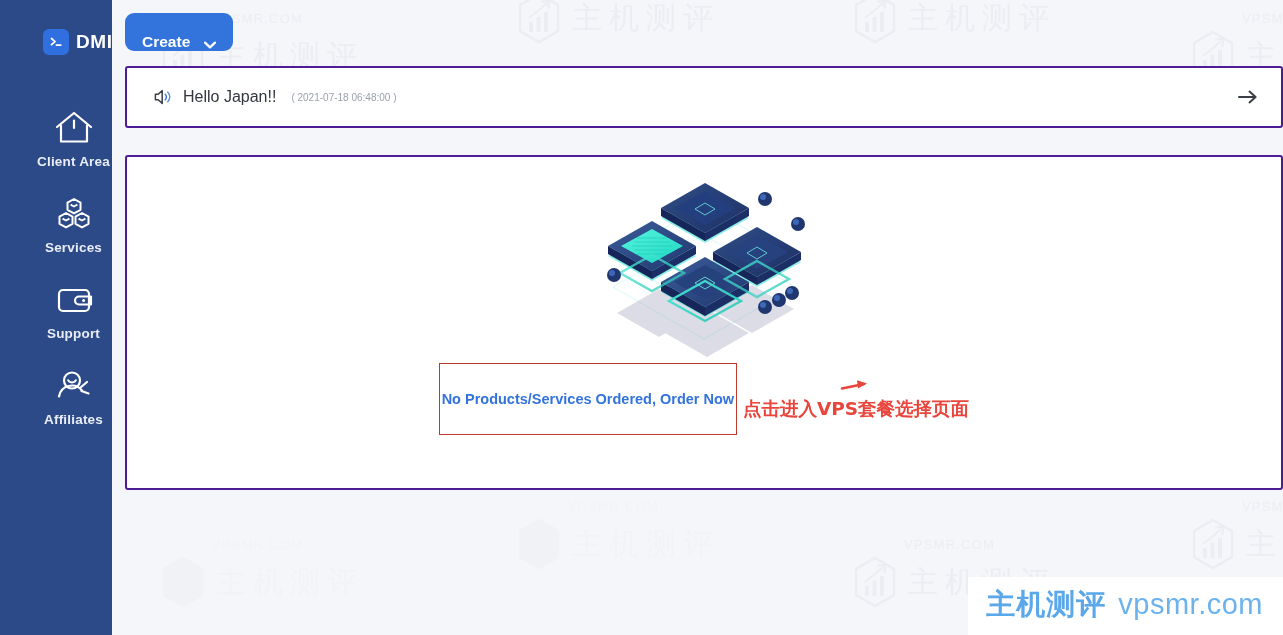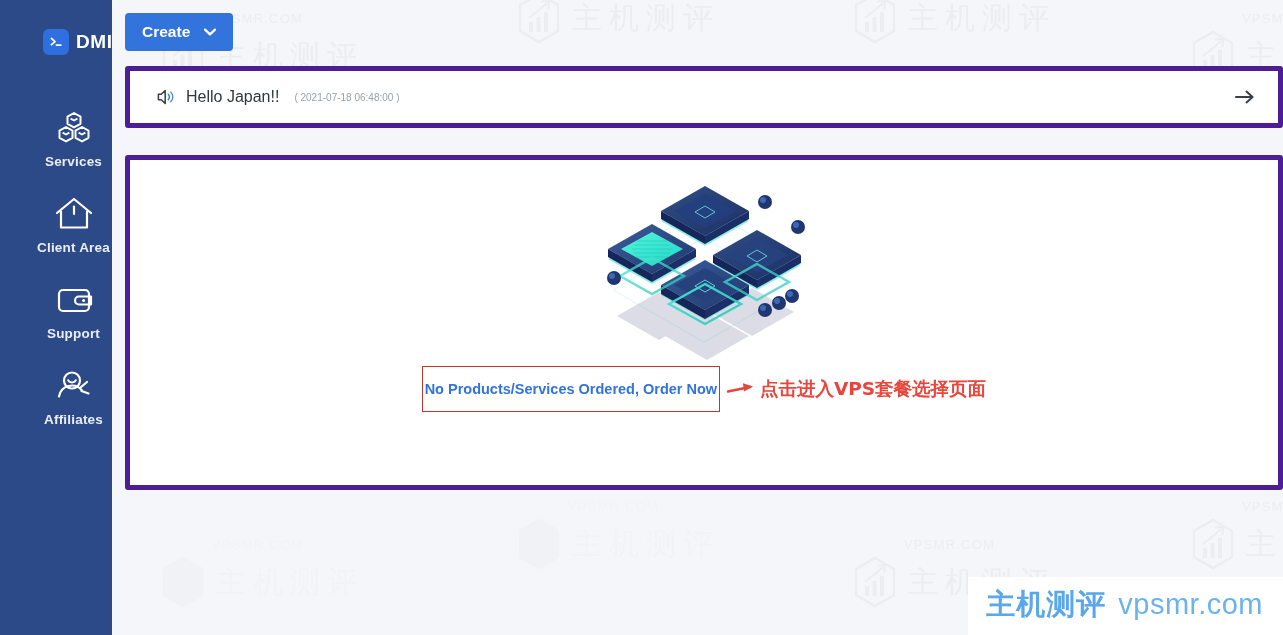--- a/index.html
+++ b/index.html
@@ -81,35 +81,35 @@
   
   .wm.on-card .wm-cn, .wm.on-card .wm-en { color: #f1f2f5; }
   .wm.on-card .wm-hex svg path,
   .wm.on-card .wm-hex svg rect { stroke: #f1f2f5 !important; fill: #f1f2f5 !important; }
 
   .toolbar {
     position: relative; z-index: 3;
     height: 66px; padding: 13px 0 0 13px;
   }
   .create-btn {
-    display: inline-flex; align-items: center; gap: 14px;
+    display: inline-flex; align-items: flex-end; gap: 14px;
     background: #3273dc; color: #fff;
-    border: none; border-radius: 4px;
+    border: none; border-radius: 9px;
     padding: 0 17px; height: 38px;
     font-size: 15.5px; font-weight: bold;
     font-family: "Liberation Sans", sans-serif;
     cursor: pointer;
   }
   .create-btn .caret { font-size: 12px; line-height: 1; }
 
   .content { position: relative; z-index: 3; padding: 0 0 0 13px; }
 
   .card {
     background: #ffffff;
-    border: 5px solid #4c1d95;
+    border: 2px solid #4c1d95;
     border-radius: 3px;
     position: relative;
     overflow: hidden;
   }
   .card-announce {
     height: 62px;
     display: flex; align-items: center;
     padding: 0 22px 0 26px;
     margin-bottom: 27px;
   }
@@ -126,33 +126,33 @@
   }
   .illus { margin-top: 12px; position: relative; z-index: 2; }
   .illus svg { display: block; }
 
   .order-row {
     position: relative; z-index: 4;
     display: flex; align-items: center;
     margin-top: -6px;
   }
   .order-box {
-    width: 298px; height: 46px;
+    width: 298px; height: 72px;
     border: 1.6px solid #c0392b;
     display: flex; align-items: center; justify-content: center;
     background: transparent;
     cursor: pointer;
   }
   .order-link {
     color: #3273dc; font-size: 14.5px; font-weight: bold;
     white-space: nowrap;
   }
   .annot {
     display: flex; align-items: center; gap: 2px;
-    margin-left: 6px; margin-top: -2px;
+    margin-left: 6px; margin-top: -2px; flex-direction: column;
   }
   .annot-arrow svg { display: block; }
   .annot-text {
     color: #e8453c; font-size: 18.5px; font-weight: bold;
     font-family: "DejaVu Sans", sans-serif;
     white-space: nowrap;
   }
 
   
   .brandmark {
@@ -182,46 +182,46 @@
       <span class="brand-logo">
         <svg width="17" height="17" viewBox="0 0 17 17">
           <path d="M3.5 4.5 L7 7.6 L3.5 10.7" fill="none" stroke="#ffffff" stroke-width="1.8" stroke-linecap="round" stroke-linejoin="round"></path>
           <rect x="7.6" y="10.2" width="6" height="1.7" rx="0.6" fill="#ffffff"></rect>
         </svg>
       </span>
       <span class="brand-name">DMIT</span>
     </div>
 
     <nav class="nav">
+
+      <div class="nav-item">
+        <span class="nav-icon">
+          <svg width="42" height="40" viewBox="0 0 42 40">
+            <path d="M4 19 L21 5 L38 19" fill="none" stroke="#ffffff" stroke-width="2.2" stroke-linecap="round" stroke-linejoin="round"></path>
+            <path d="M8 17.5 V33.5 H34 V17.5" fill="none" stroke="#ffffff" stroke-width="2.2" stroke-linecap="round" stroke-linejoin="round"></path>
+            <path d="M21 12.5 V20" fill="none" stroke="#ffffff" stroke-width="2.2" stroke-linecap="round"></path>
+          </svg>
+        </span>
+        <span class="nav-label">Client Area</span>
+      </div>
 
       <div class="nav-item">
         <span class="nav-icon">
           <svg width="42" height="40" viewBox="0 0 42 40">
             <g fill="none" stroke="#ffffff" stroke-width="2" stroke-linejoin="round">
               <path d="M21 5 L27.5 8.6 V15.8 L21 19.4 L14.5 15.8 V8.6 Z"></path>
               <path d="M13 19 L19.5 22.6 V29.8 L13 33.4 L6.5 29.8 V22.6 Z"></path>
               <path d="M29 19 L35.5 22.6 V29.8 L29 33.4 L22.5 29.8 V22.6 Z"></path>
               <path d="M17.6 10.6 L21 12.5 L24.4 10.6" stroke-width="1.8"></path>
               <path d="M9.6 24.6 L13 26.5 L16.4 24.6" stroke-width="1.8"></path>
               <path d="M25.6 24.6 L29 26.5 L32.4 24.6" stroke-width="1.8"></path>
             </g>
           </svg>
         </span>
         <span class="nav-label">Services</span>
-      </div>
-
-      <div class="nav-item">
-        <span class="nav-icon">
-          <svg width="42" height="40" viewBox="0 0 42 40">
-            <path d="M4 19 L21 5 L38 19" fill="none" stroke="#ffffff" stroke-width="2.2" stroke-linecap="round" stroke-linejoin="round"></path>
-            <path d="M8 17.5 V33.5 H34 V17.5" fill="none" stroke="#ffffff" stroke-width="2.2" stroke-linecap="round" stroke-linejoin="round"></path>
-            <path d="M21 12.5 V20" fill="none" stroke="#ffffff" stroke-width="2.2" stroke-linecap="round"></path>
-          </svg>
-        </span>
-        <span class="nav-label">Client Area</span>
       </div>
 
       <div class="nav-item">
         <span class="nav-icon">
           <svg width="42" height="40" viewBox="0 0 42 40">
             <rect x="6" y="10" width="30" height="21" rx="4" fill="none" stroke="#ffffff" stroke-width="2.2"></rect>
             <path d="M26 16.5 H38 V24.5 H26 A4 4 0 0 1 26 16.5 Z" fill="none" stroke="#ffffff" stroke-width="2.2" stroke-linejoin="round"></path>
             <circle cx="30.6" cy="20.5" r="1.5" fill="#ffffff"></circle>
           </svg>
         </span>

